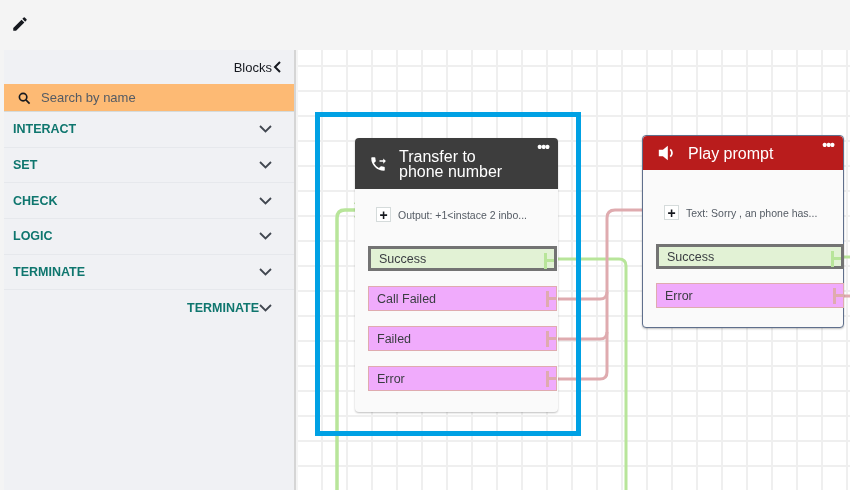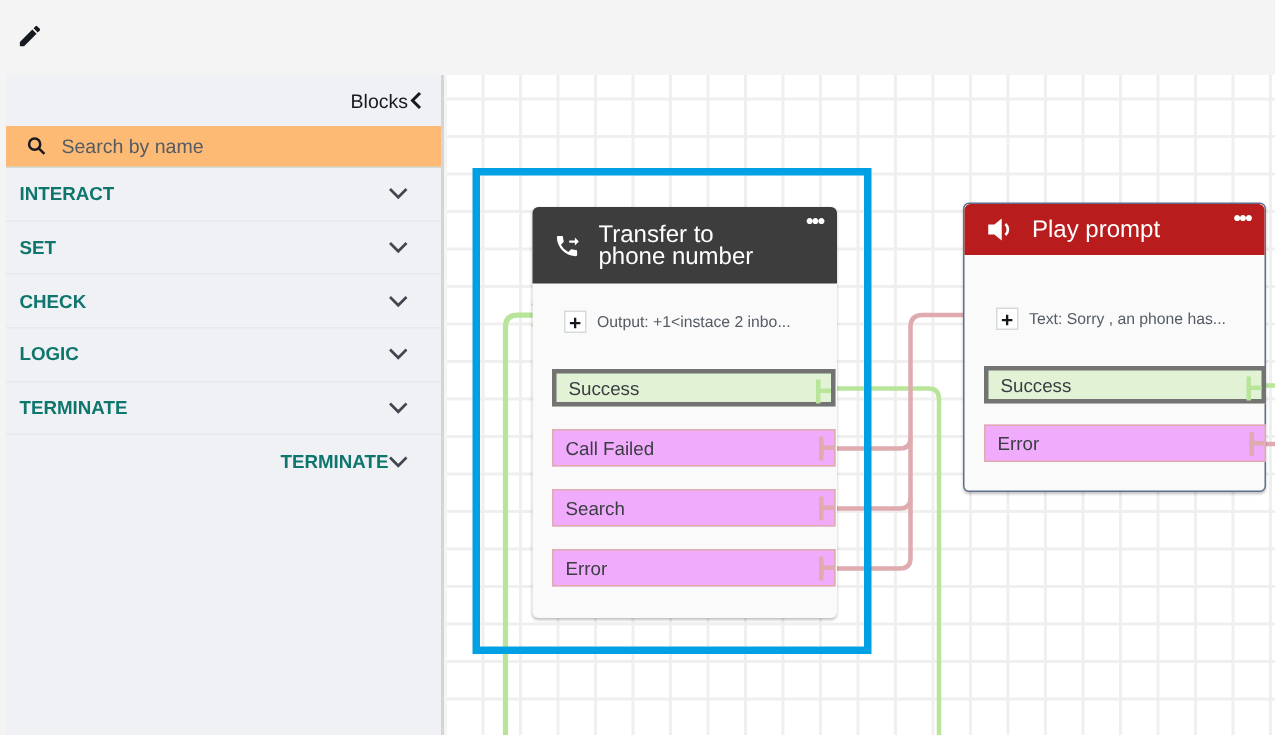--- a/index.html
+++ b/index.html
@@ -151,21 +151,21 @@
   </div>
   <div class="branch success" style="left:13px; top:108px; width:189px;">
     <span>Success</span>
     <span class="handle"></span>
   </div>
   <div class="branch fail" style="left:13px; top:148px; width:189px;">
     <span>Call Failed</span>
     <span class="handle"></span>
   </div>
   <div class="branch fail" style="left:13px; top:188px; width:189px;">
-    <span>Search</span>
+    <span>Failed</span>
     <span class="handle"></span>
   </div>
   <div class="branch fail" style="left:13px; top:228px; width:189px;">
     <span>Error</span>
     <span class="handle"></span>
   </div>
 </div>
 
 <div class="block" style="left:642px; top:135px; width:202px; height:193px; border:1px solid #5f6f8c;">
   <div class="block-header" style="background:#b91c1c; height:34px; padding-left:14px;">

